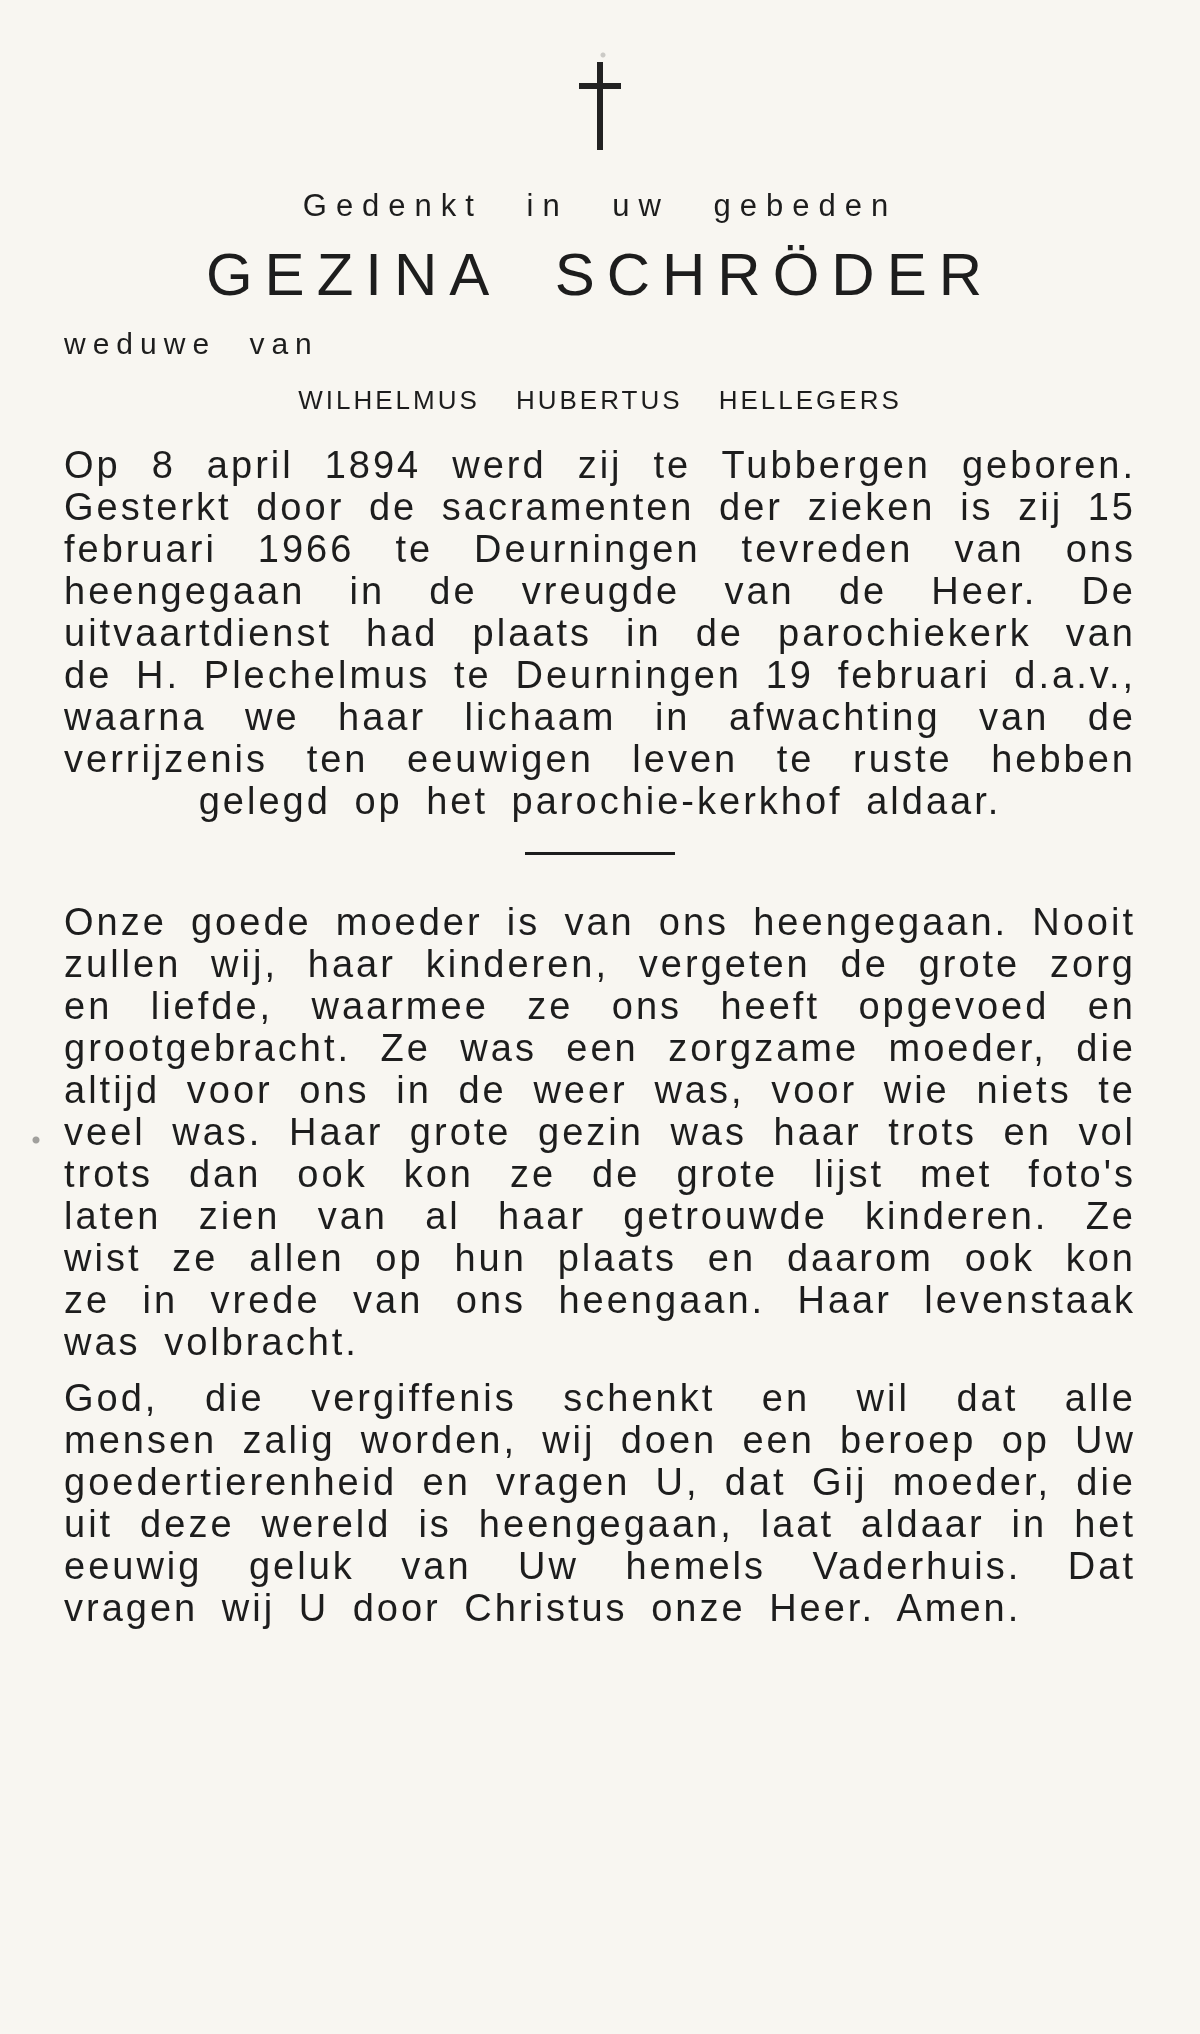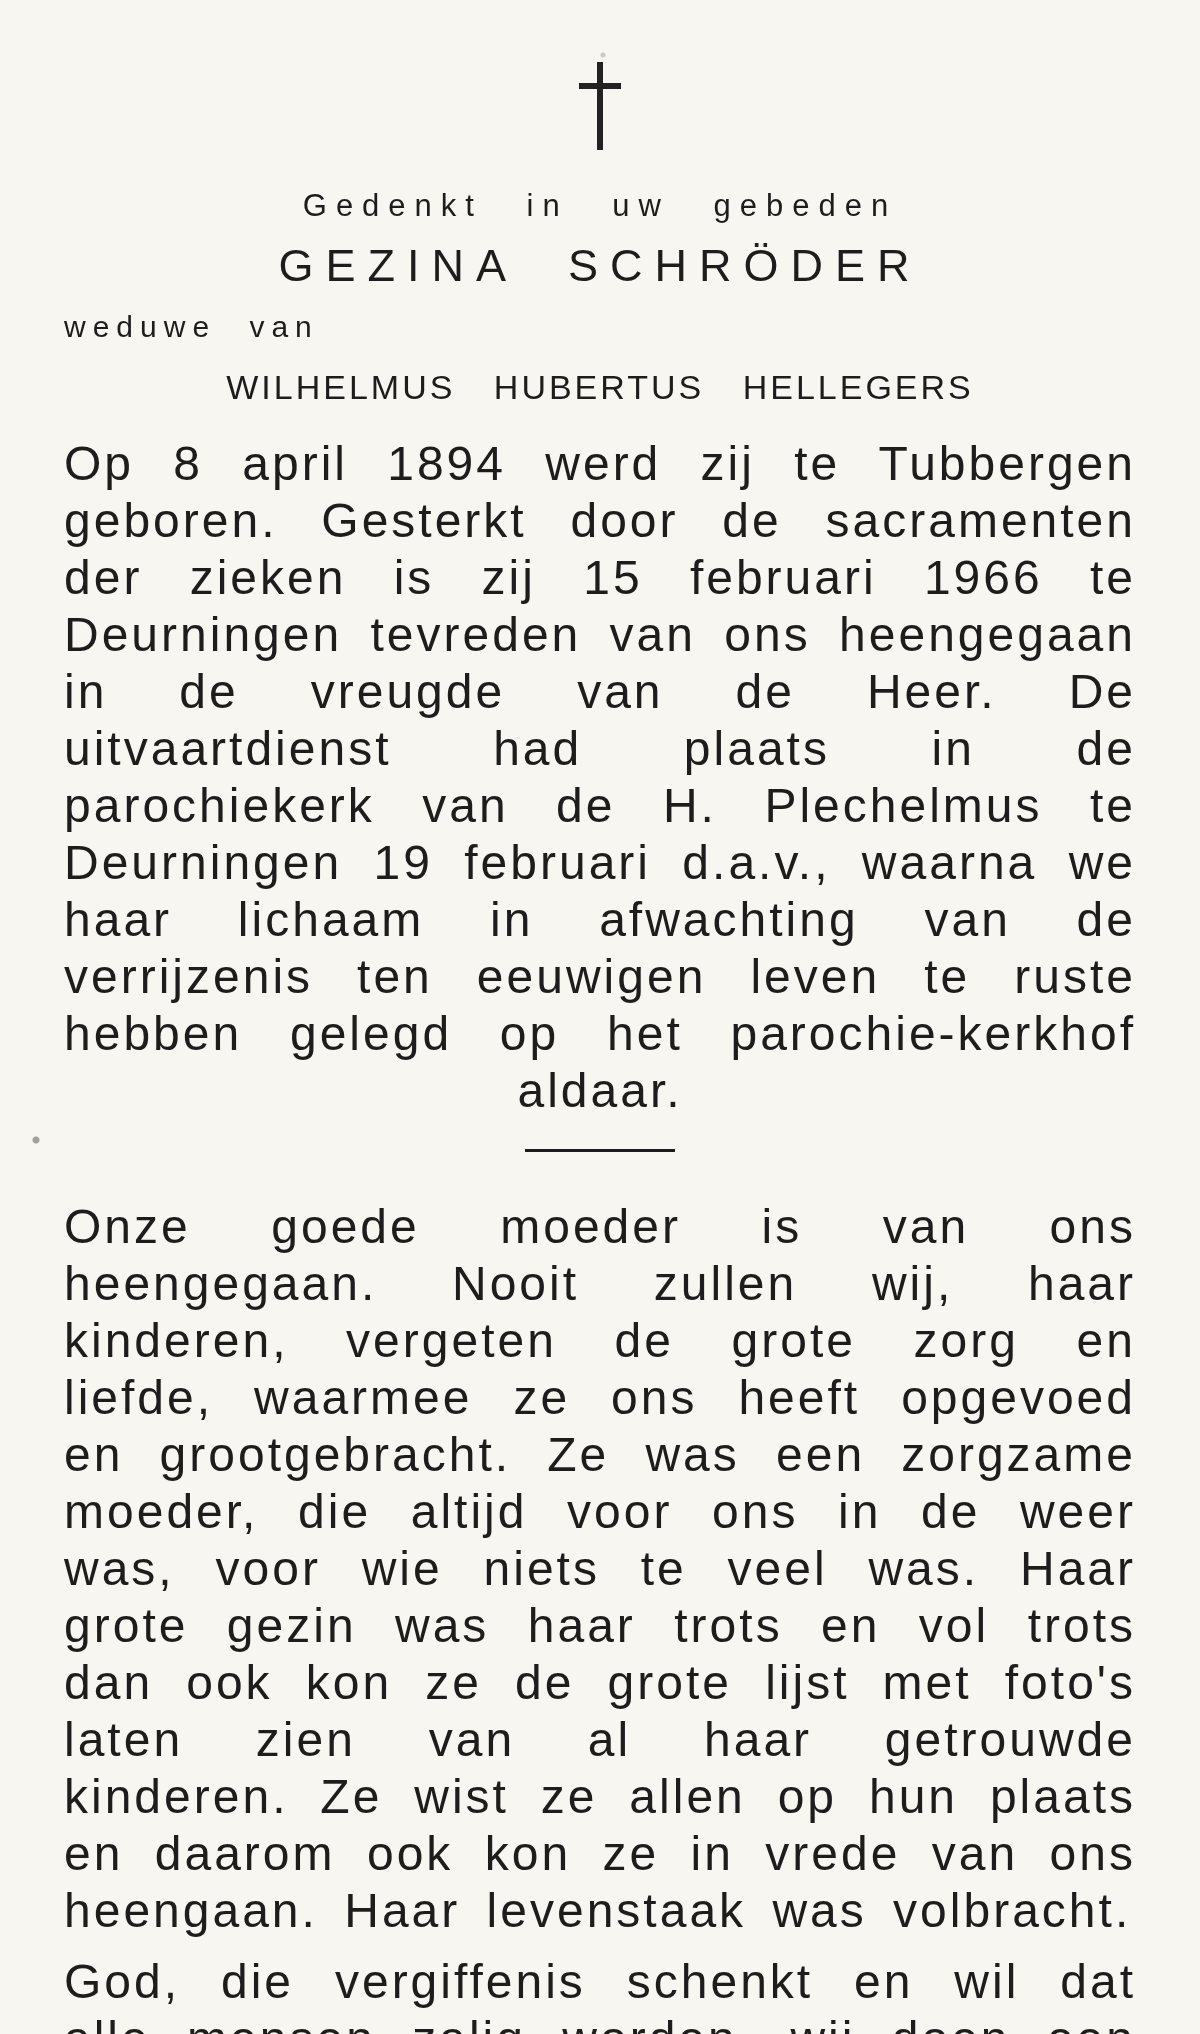--- a/index.html
+++ b/index.html
@@ -32,45 +32,45 @@
   .cross-wrap svg rect { fill: #222; }
   .intro {
     text-align: center;
     font-size: 31px;
     letter-spacing: 9px;
     word-spacing: 26px;
     margin: 0 0 16px 0;
   }
   .name {
     text-align: center;
-    font-size: 45px;
+    font-size: 60px;
     font-weight: 400;
     letter-spacing: 12px;
     word-spacing: 28px;
     margin: 0 0 18px 0;
     white-space: nowrap;
   }
   .relation {
     text-align: left;
     font-size: 30px;
     letter-spacing: 7px;
     word-spacing: 18px;
     margin: 0 0 24px 0;
   }
   .spouse {
     text-align: center;
-    font-size: 34px;
+    font-size: 26px;
     letter-spacing: 3px;
     word-spacing: 26px;
     margin: 0 0 28px 0;
     white-space: nowrap;
   }
   p.body-par {
-    font-size: 48px;
-    line-height: 57px;
+    font-size: 38px;
+    line-height: 42px;
     letter-spacing: 3px;
     word-spacing: 10px;
     text-align: justify;
     margin: 0 0 14px 0;
   }
   p.bio {
     text-align-last: center;
     margin-bottom: 0;
   }
   .divider {

